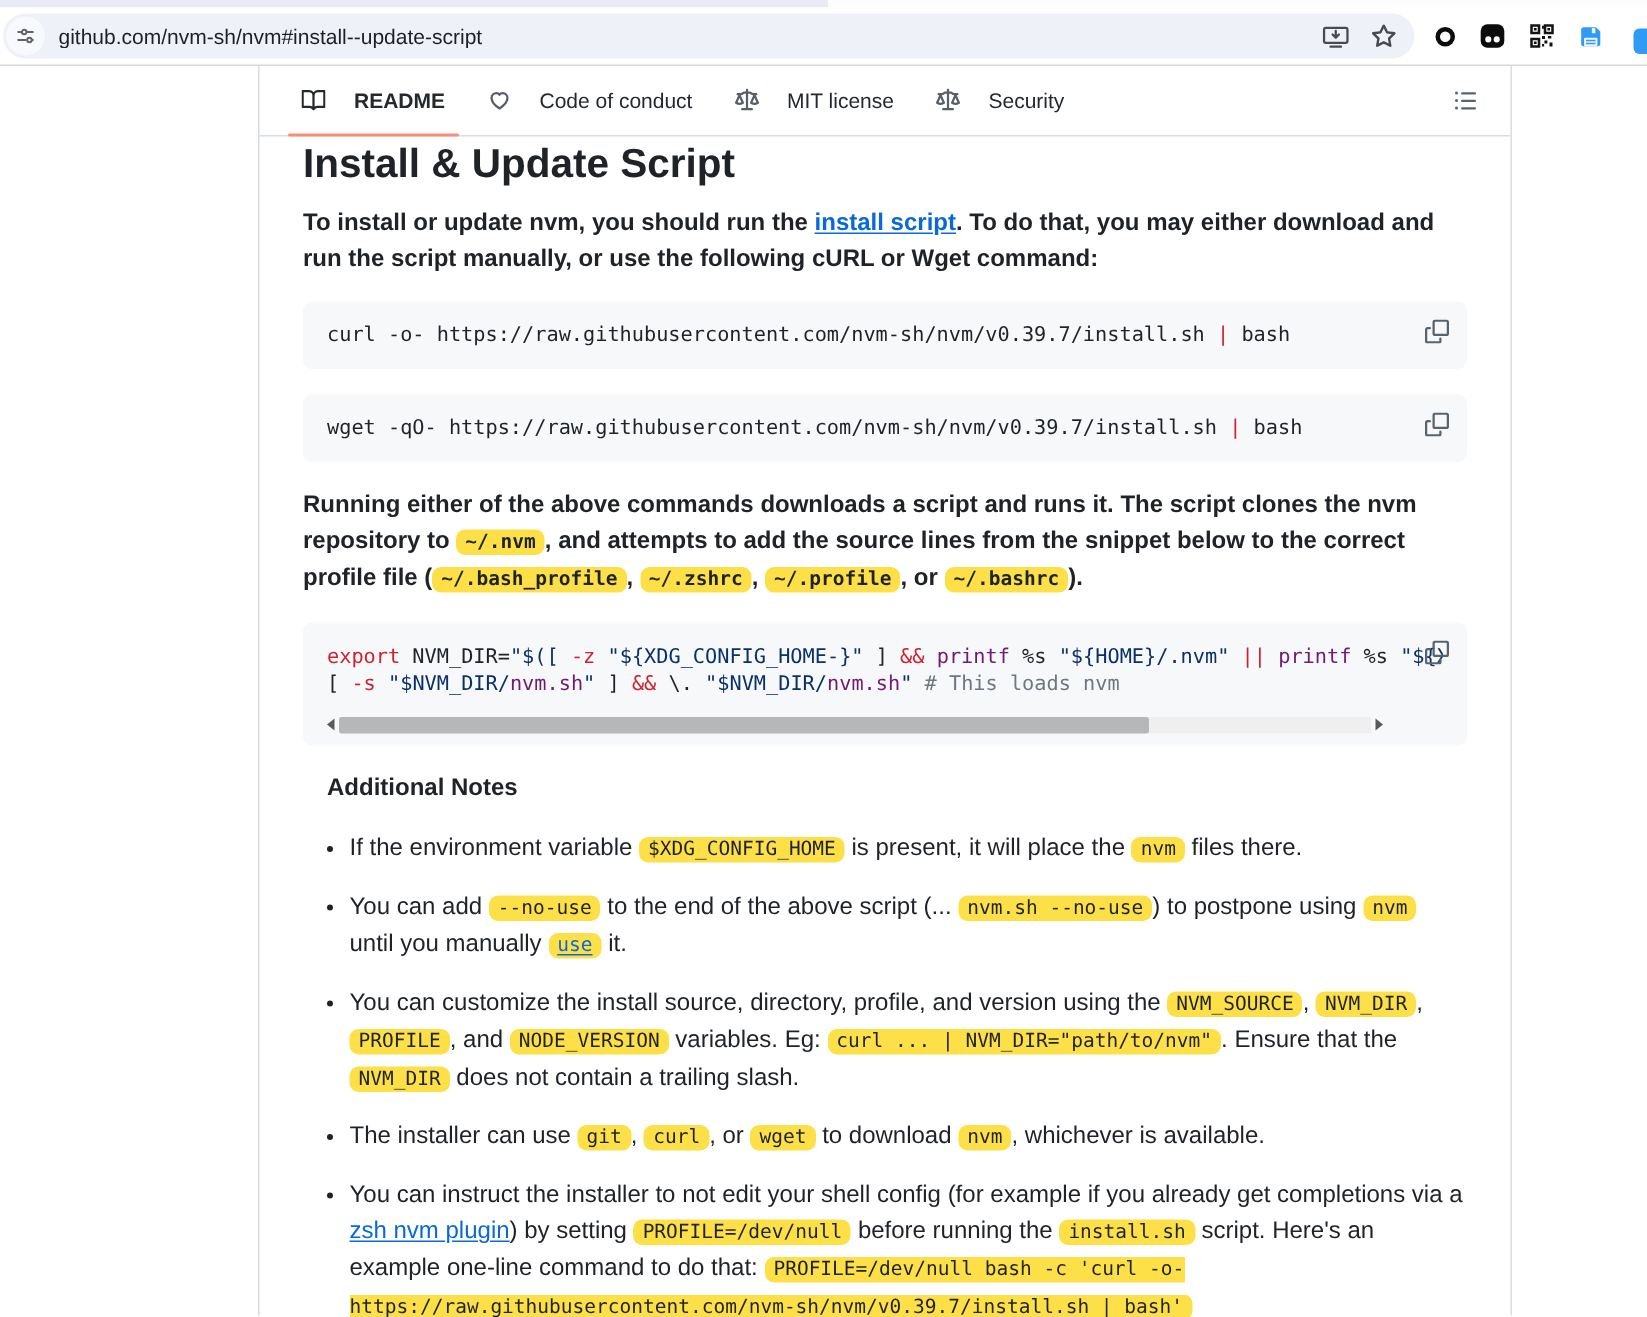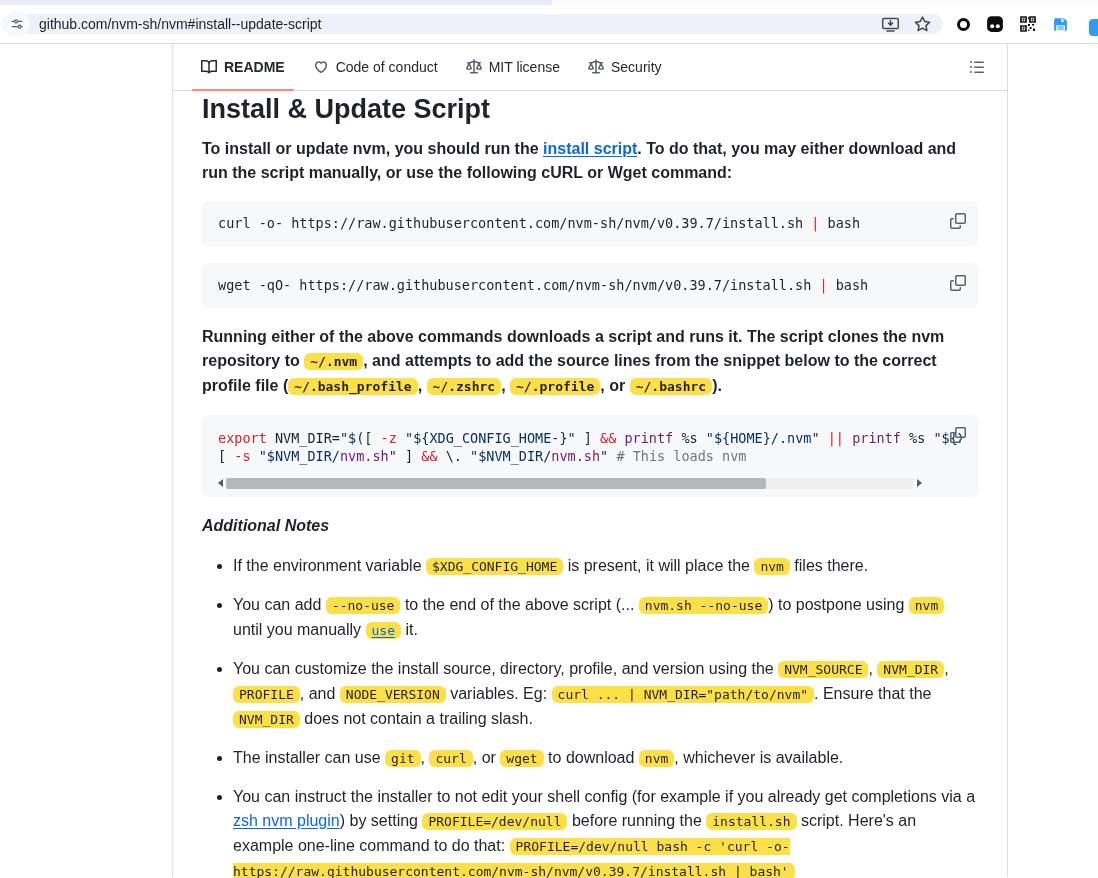--- a/index.html
+++ b/index.html
@@ -4,52 +4,52 @@
 <style>
   * { box-sizing: border-box; }
   html,body { margin:0; padding:0; width:1098px; height:878px; overflow:hidden;
     background:#fff; font-family:"Liberation Sans",sans-serif; color:#1f2328; }
 
   
   .tabstrip { height:5px; display:flex; background:#fdfdfe; }
   .tabstrip .remnant { width:552px; background:#e9ebf6; }
   .toolbar { height:39px; display:flex; align-items:center; padding:0 6px 0 2px;
     border-bottom:1px solid #d7d9dd; background:#fff; }
-  .omnibox { width:941px; height:20px; background:#eef1f8; border-radius:15px;
+  .omnibox { width:941px; height:30px; background:#eef1f8; border-radius:15px;
     display:flex; align-items:center; padding:0 12px 0 2px; }
   .tune-btn { width:26px; height:26px; border-radius:50%; background:#f7f9fd;
     display:flex; align-items:center; justify-content:center; flex:0 0 auto; cursor:pointer; }
   .url { margin-left:9px; font-size:14px; color:#1d2125; flex:1; white-space:nowrap; overflow:hidden; }
   .box-ic { margin-left:14px; display:flex; align-items:center; cursor:pointer; }
   .ext-area { display:flex; align-items:center; gap:16px; margin-left:14px; }
   .ext-btn { display:flex; align-items:center; justify-content:center; cursor:pointer; }
   .ring { width:13px; height:13px; border:3.4px solid #0c0c0c; border-radius:50%; }
   .partial-blue { position:absolute; right:-5px; top:14px; width:14px; height:17px;
     background:#2f9bf5; border-radius:4px; }
 
   
   .page { position:relative; height:833px; background:#fff; }
   .panel { position:absolute; left:172px; top:0; width:836px; height:833px;
     border-left:1px solid #d8dee4; border-right:1px solid #d8dee4; background:#fff; }
   .tabbar { height:47px; border-bottom:1px solid #d8dee4; display:flex;
     align-items:stretch; padding:0 16px 0 14px; }
-  .tab { display:flex; align-items:center; gap:7px; padding:0 14px; font-size:14px;
+  .tab { display:flex; align-items:center; gap:19px; padding:0 14px; font-size:14px;
     color:#24292f; position:relative; cursor:pointer; }
   .tab svg { fill:#57606a; flex:0 0 auto; }
   .tab.active { font-weight:bold; }
   .tab.active svg { fill:#24292f; }
   .tab.active::after { content:""; position:absolute; left:5px; right:5px; bottom:-1px;
     height:2px; background:#fd8c73; border-radius:2px; }
   .toc-btn { margin-left:auto; align-self:center; padding:6px; border:none;
     background:transparent; cursor:pointer; display:flex; }
 
   
   .article { padding:5px 29px 0; font-size:16px; line-height:24px; }
   h2.sec { font-size:27px; line-height:26px; margin:0 0 15px; font-weight:bold; }
-  h4.notes { font-size:16px; margin:2px 0 16px; font-weight:bold;font-style:italic; }
+  h4.notes { font-size:16px; margin:2px 16px 16px; font-weight:bold; }
   p { margin:0 0 16px;font-weight:bold; }
   .ic { font-family:"DejaVu Sans Mono","Liberation Mono",monospace; font-size:13px;
     background:#fde047; border-radius:6px; padding:1px 6px; }
   a.lnk { color:#0969da; text-decoration:underline; text-underline-offset:2px; cursor:pointer; }
   a.lnk .ic { color:#0969da; }
 
   .code-block { position:relative; background:#f6f8fa; border-radius:6px;
     margin-bottom:17px; padding:14px 16px; }
   .code-block pre { margin:0; font-family:"DejaVu Sans Mono","Liberation Mono",monospace;
     font-size:13.5px; line-height:17px; color:#1f2328; white-space:pre; overflow:hidden; }

